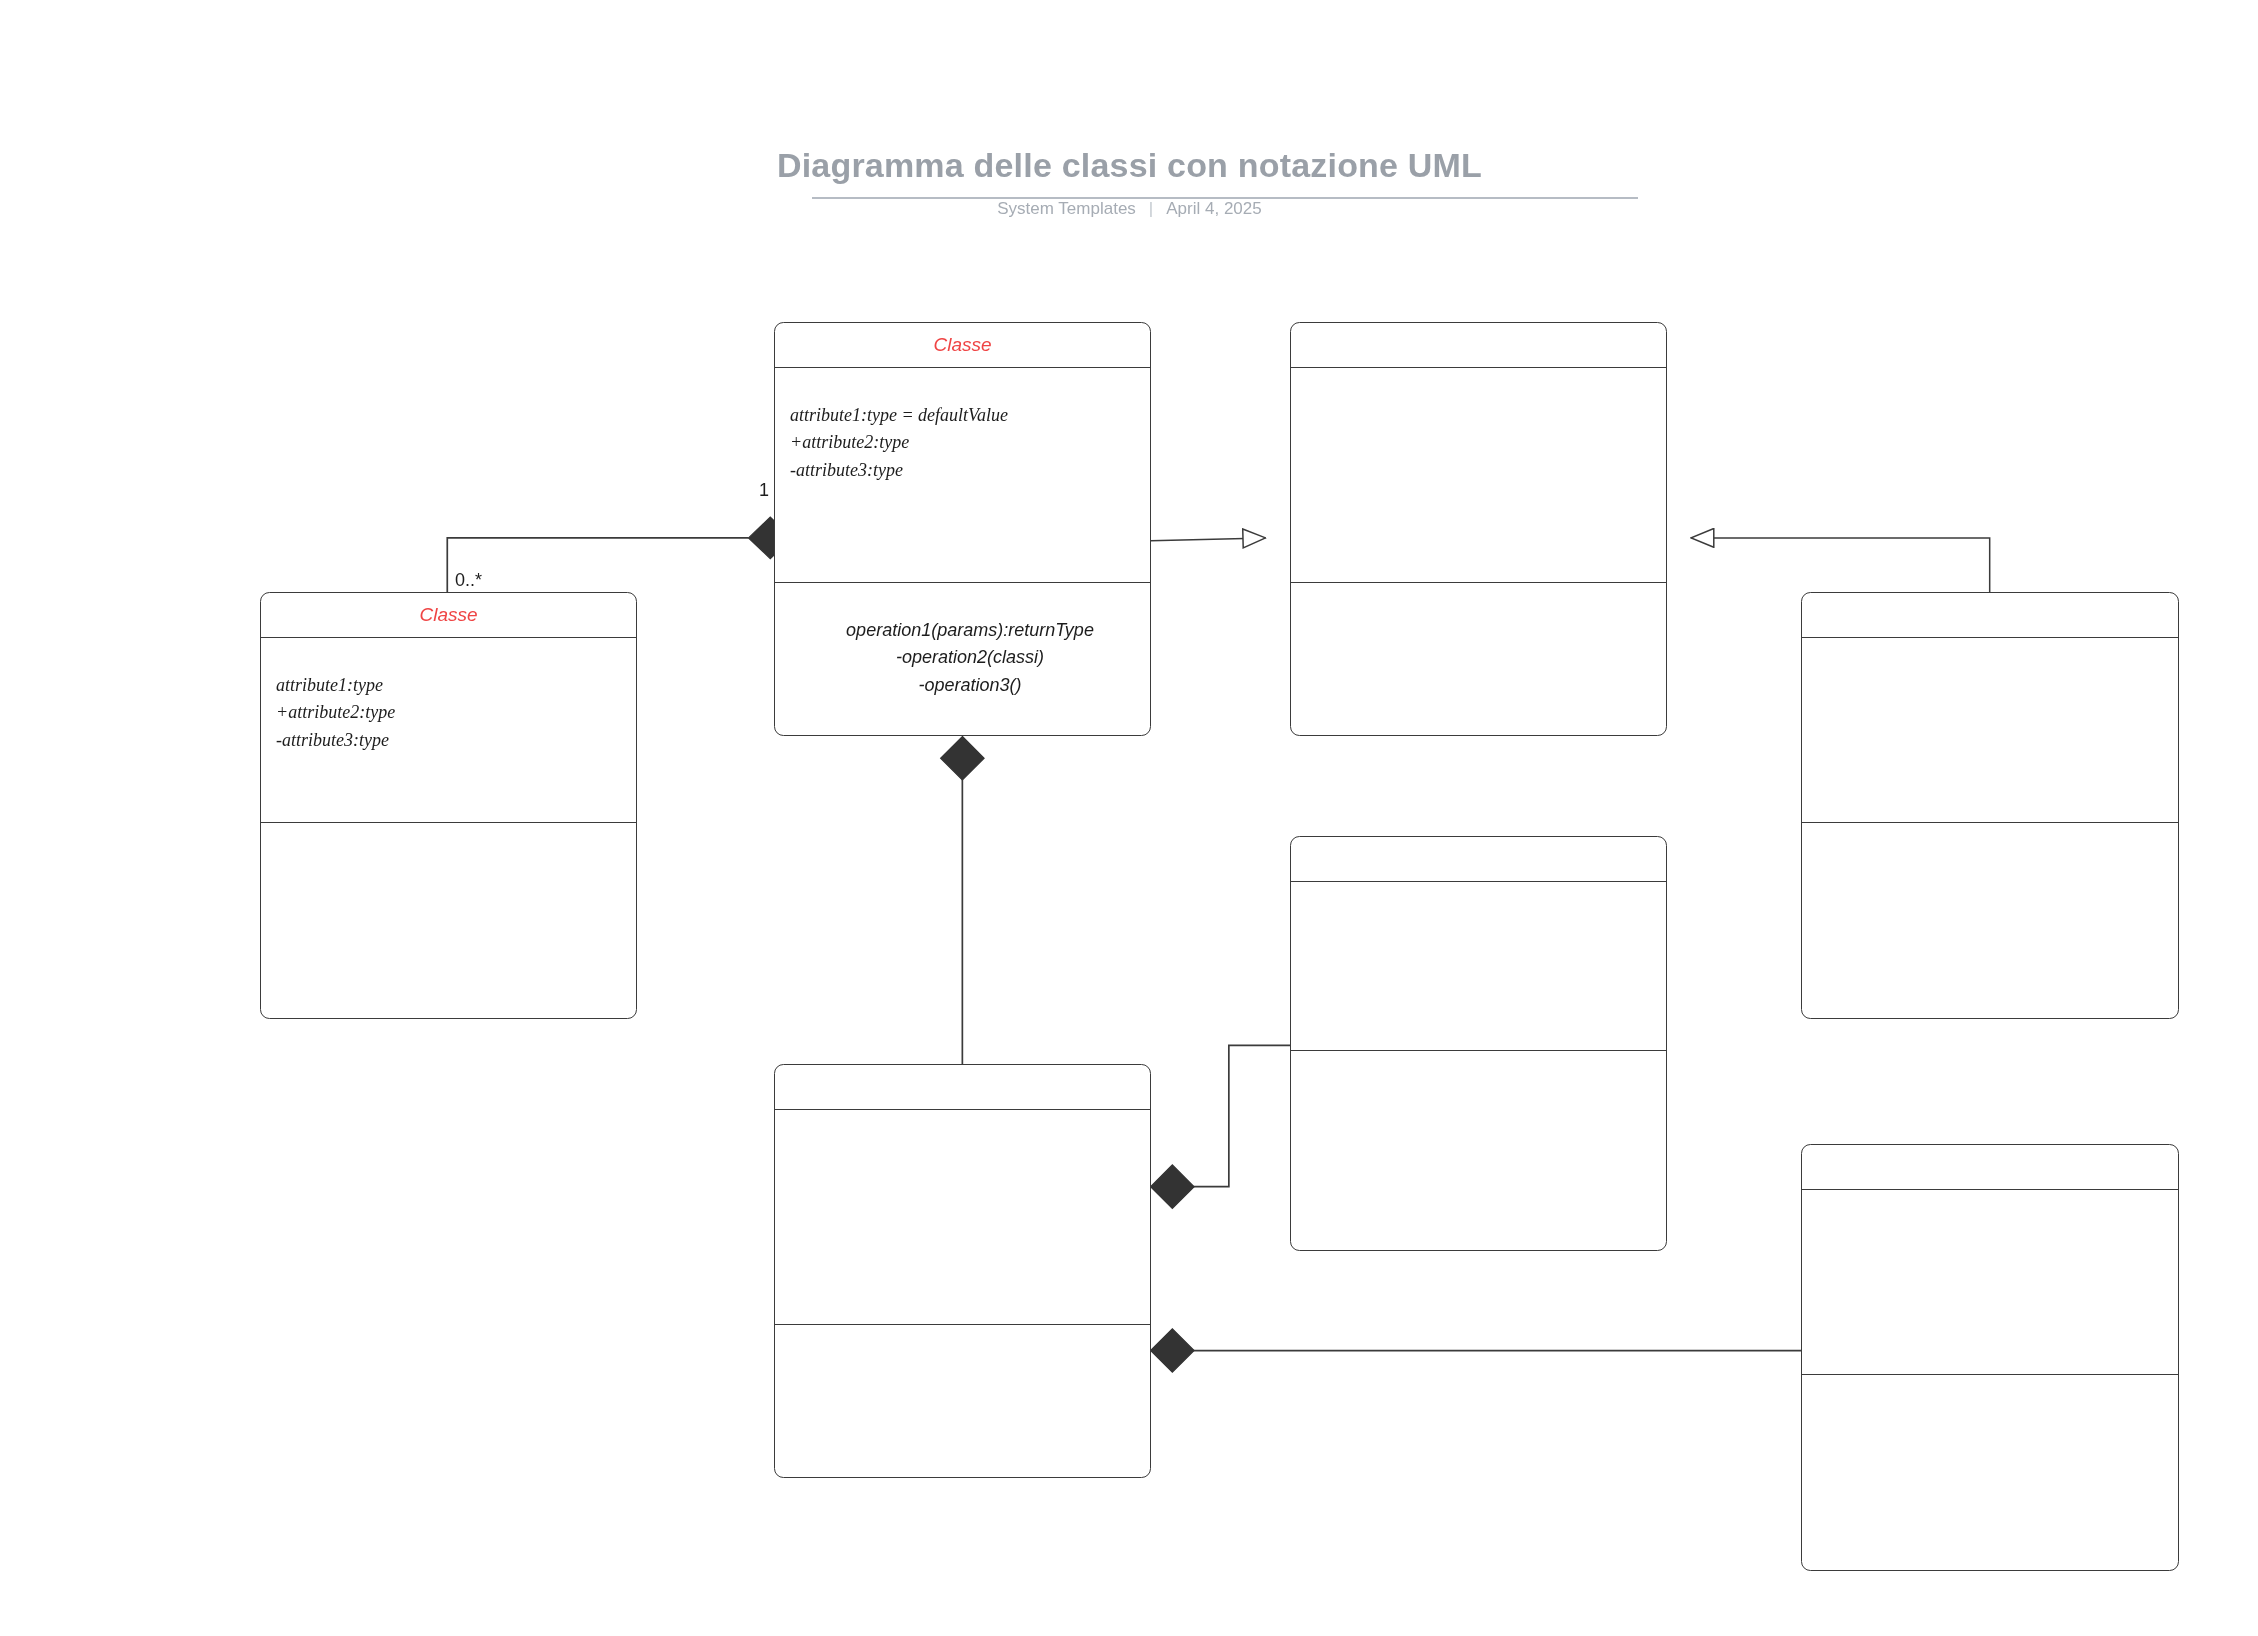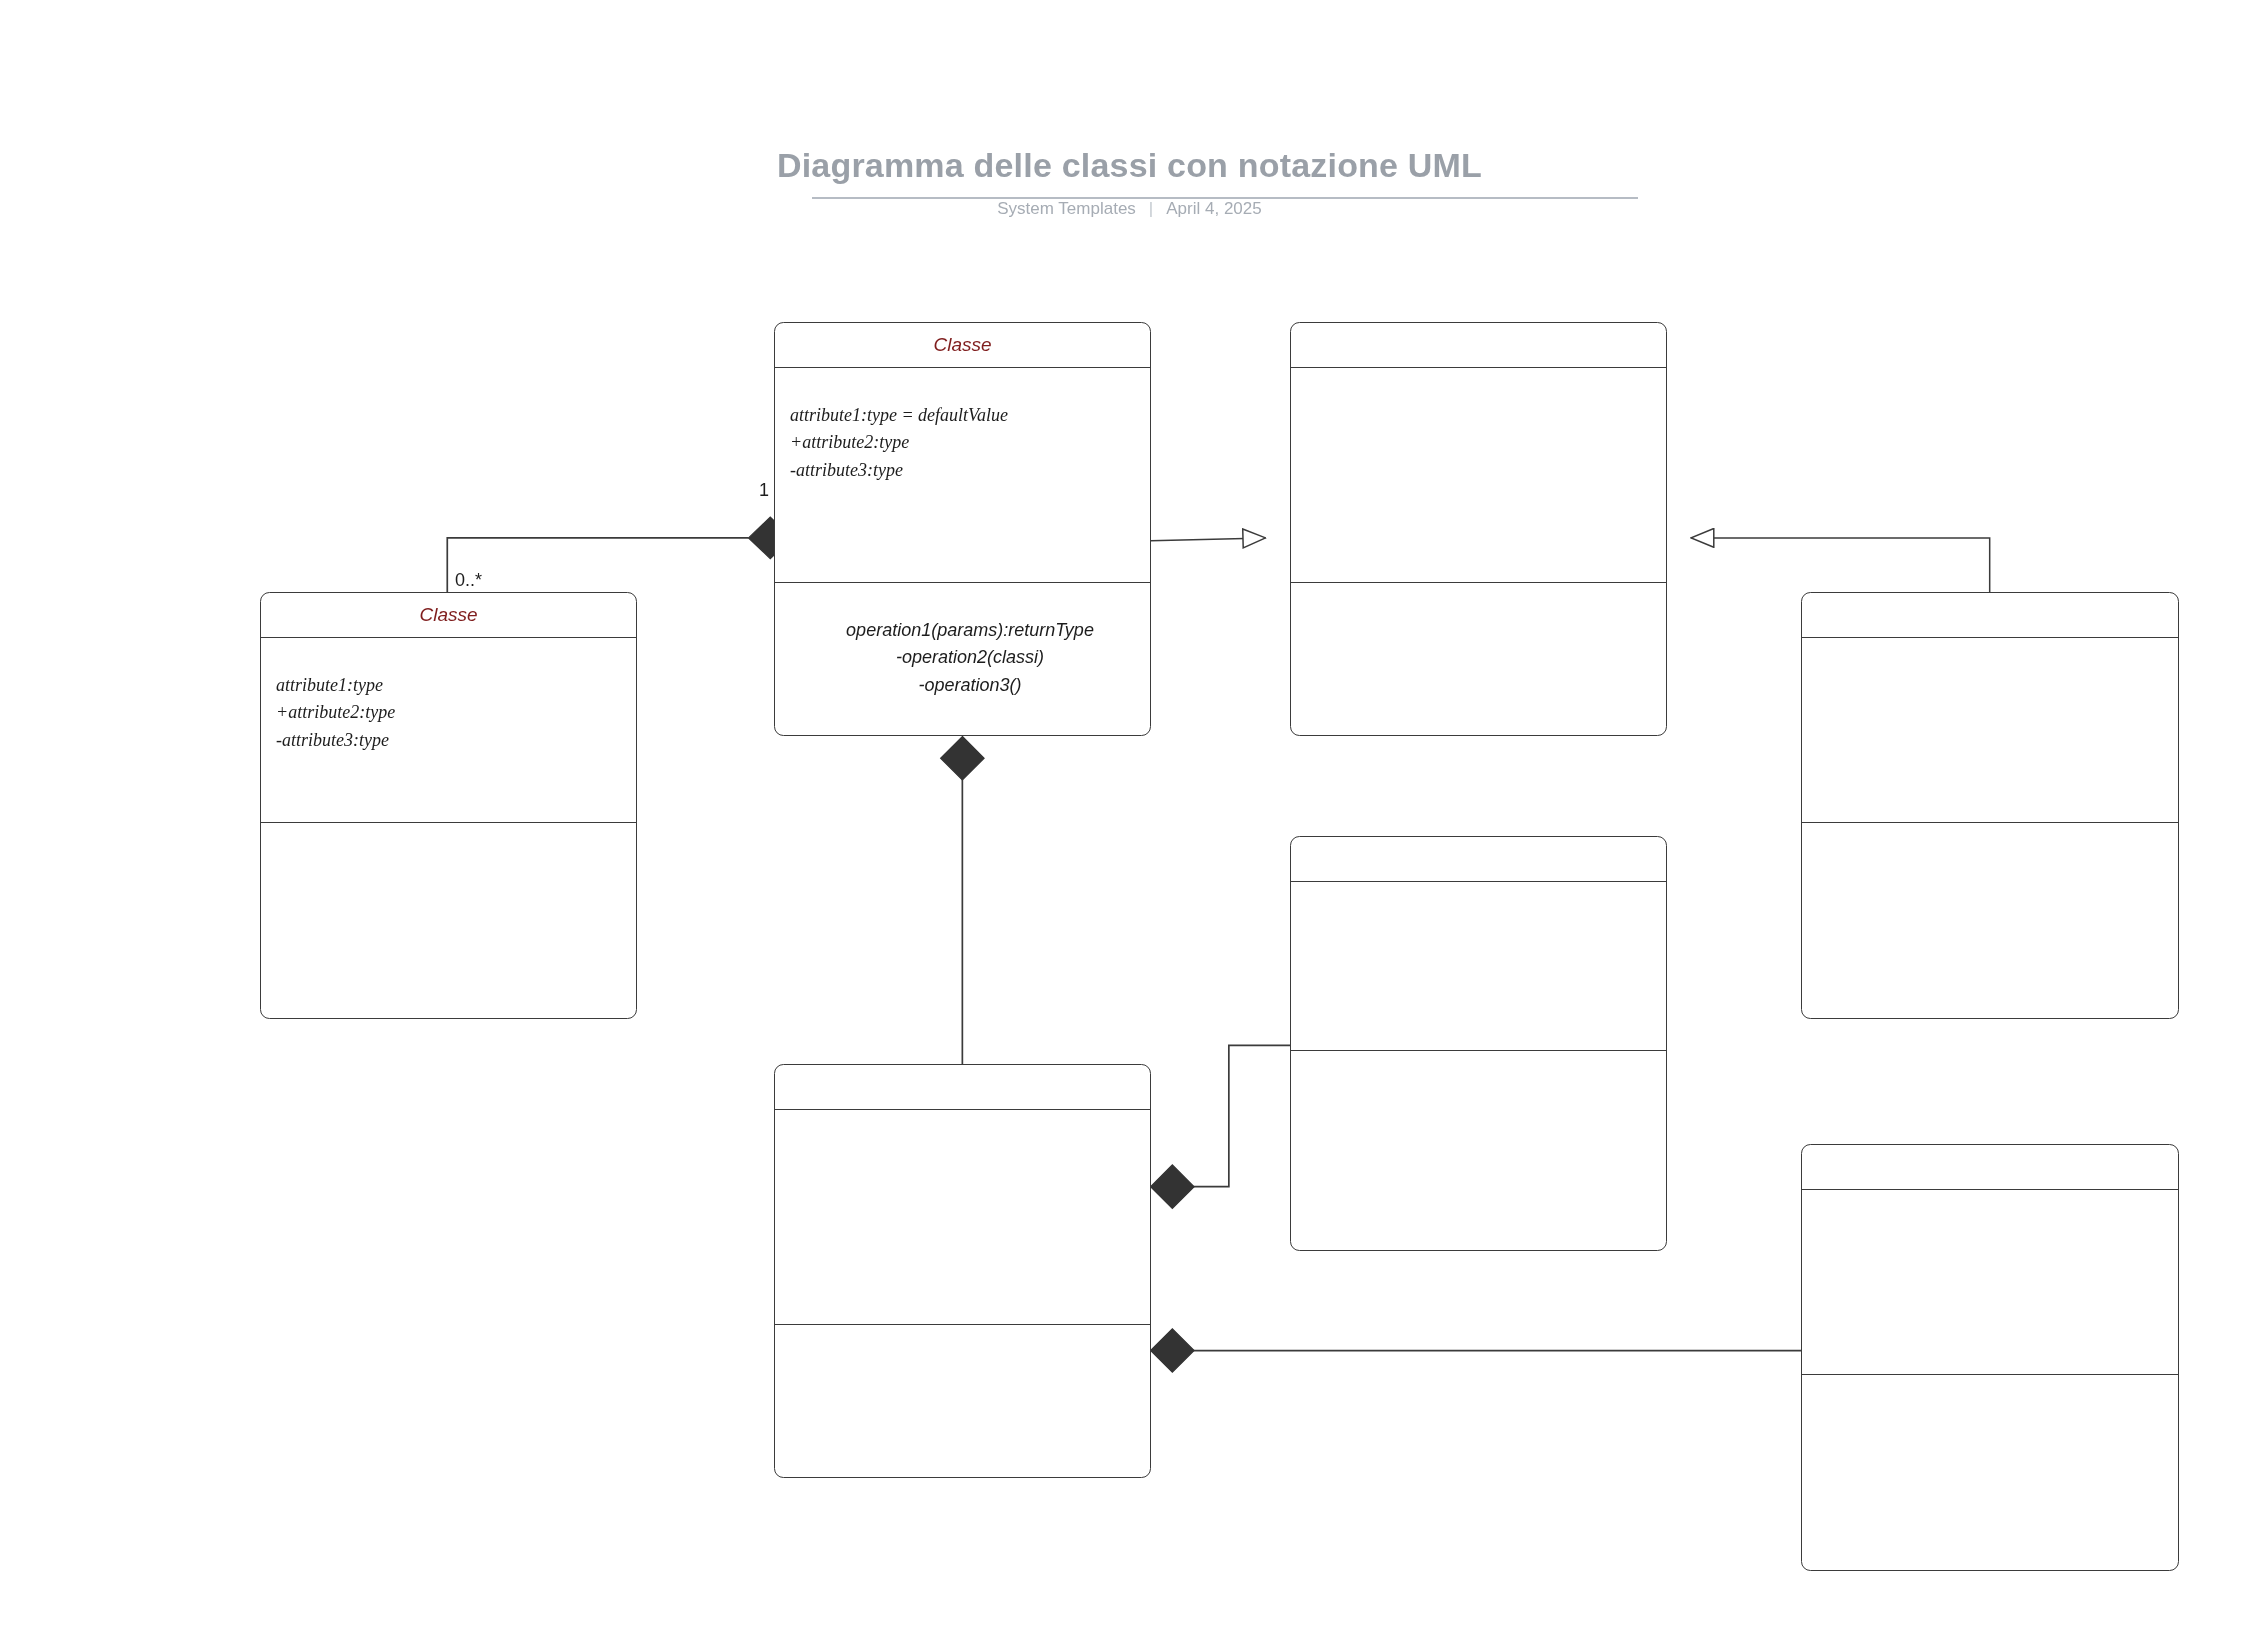--- a/index.html
+++ b/index.html
@@ -89,21 +89,21 @@
   .uml-sec {
     box-sizing: border-box;
     position: relative;
   }
   .uml-name {
     display: flex;
     align-items: center;
     justify-content: center;
     font-style: italic;
     font-size: 19px;
-    color: #7f1d1d;
+    color: #ef4444;
     border-bottom: 1.5px solid #3b3b3b;
   }
   .uml-attrs {
     border-bottom: 1.5px solid #3b3b3b;
   }
   .uml-list {
     margin: 0;
     padding: 0;
     list-style: none;
     font-style: italic;

